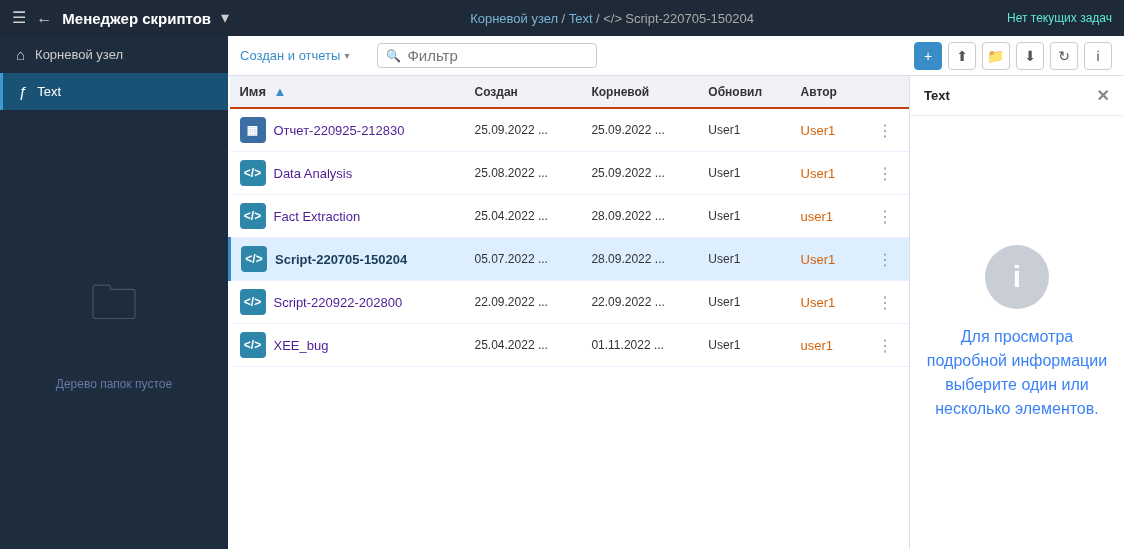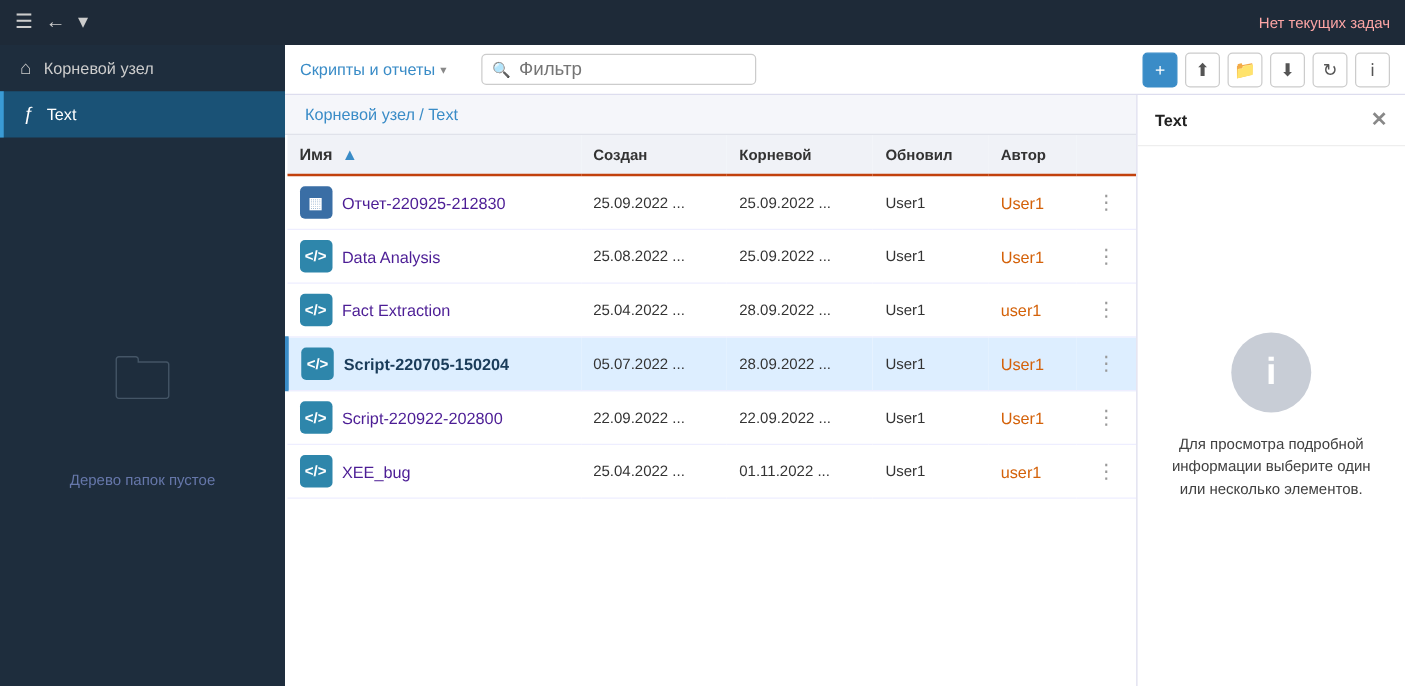--- a/index.html
+++ b/index.html
@@ -21,21 +21,21 @@
       font-weight: 600;
     }
     .top-bar-breadcrumb {
       color: #aaa;
       font-size: 12px;
       margin-left: auto;
       margin-right: 12px;
     }
     .top-bar-breadcrumb a { color: #7ab3d4; text-decoration: none; }
     .top-bar-no-tasks {
-      color: #fca5a5;
+      color: #5eead4;
       font-size: 12px;
       margin-left: auto;
     }
     .hamburger-icon, .back-icon, .dropdown-arrow-icon {
       cursor: pointer;
       color: #ccc;
       font-size: 16px;
       line-height: 1;
     }
 
@@ -270,32 +270,41 @@
       align-items: center;
       justify-content: center;
       margin-bottom: 16px;
     }
     .info-icon-circle .i-letter {
       font-size: 30px;
       font-weight: 700;
       color: #fff;
     }
     .right-panel-hint {
-      font-size: 12px;
-      color: #404040;
+      font-size: 16px;
+      color: #3b82f6;
       line-height: 1.5;
     }
   </style>
 </head>
 <body>
 
 <div class="top-bar">
   <span class="hamburger-icon">☰</span>
   <span class="back-icon">←</span>
+  <span class="top-bar-title">Менеджер скриптов</span>
   <span class="dropdown-arrow-icon">▾</span>
+  <span class="top-bar-breadcrumb">
+    <a>Корневой узел</a>
+    <span> / </span>
+    <a>Text</a>
+    <span> / </span>
+    <span>&lt;/&gt;</span>
+    <span>Script-220705-150204</span>
+  </span>
   <span class="top-bar-no-tasks">Нет текущих задач</span>
 </div>
 
 <div class="main-layout">
 
   <div class="sidebar">
     <div class="sidebar-item">
       <span class="sidebar-icon">⌂</span>
       <span class="sidebar-label">Корневой узел</span>
     </div>
@@ -306,46 +315,41 @@
     <div class="sidebar-folder-section">
       <div class="folder-icon-big">🗀</div>
       <div class="folder-empty-text">Дерево папок пустое</div>
     </div>
   </div>
 
   <div style="flex:1; display:flex; flex-direction:column; overflow:hidden;">
 
     <div class="toolbar">
       <div class="toolbar-dropdown">
-        <span>Скрипты и отчеты</span>
+        <span>Создан и отчеты</span>
         <span class="arrow">▾</span>
       </div>
       <div class="toolbar-search">
         <span class="toolbar-search-icon">🔍</span>
         <input type="text" placeholder="Фильтр" style="">
       </div>
       <div class="toolbar-actions">
         <div class="toolbar-btn primary">+</div>
         <div class="toolbar-btn">⬆</div>
         <div class="toolbar-btn">📁</div>
         <div class="toolbar-btn">⬇</div>
         <div class="toolbar-btn">↻</div>
         <div class="toolbar-btn">ℹ</div>
       </div>
     </div>
 
     <div style="flex:1; display:flex; overflow:hidden;">
 
       <div style="flex:1; display:flex; flex-direction:column; overflow:hidden;">
 
-        <div class="breadcrumb-row">
-          <span>Корневой узел</span>
-          <span> / </span>
-          <span>Text</span>
-        </div>
 
         <div class="table-container">
           <table>
             <thead>
               <tr>
                 <th>
                   <span>Имя</span>
                   <span class="sort-arrow">▲</span>
                 </th>
                 <th>Создан</th>

